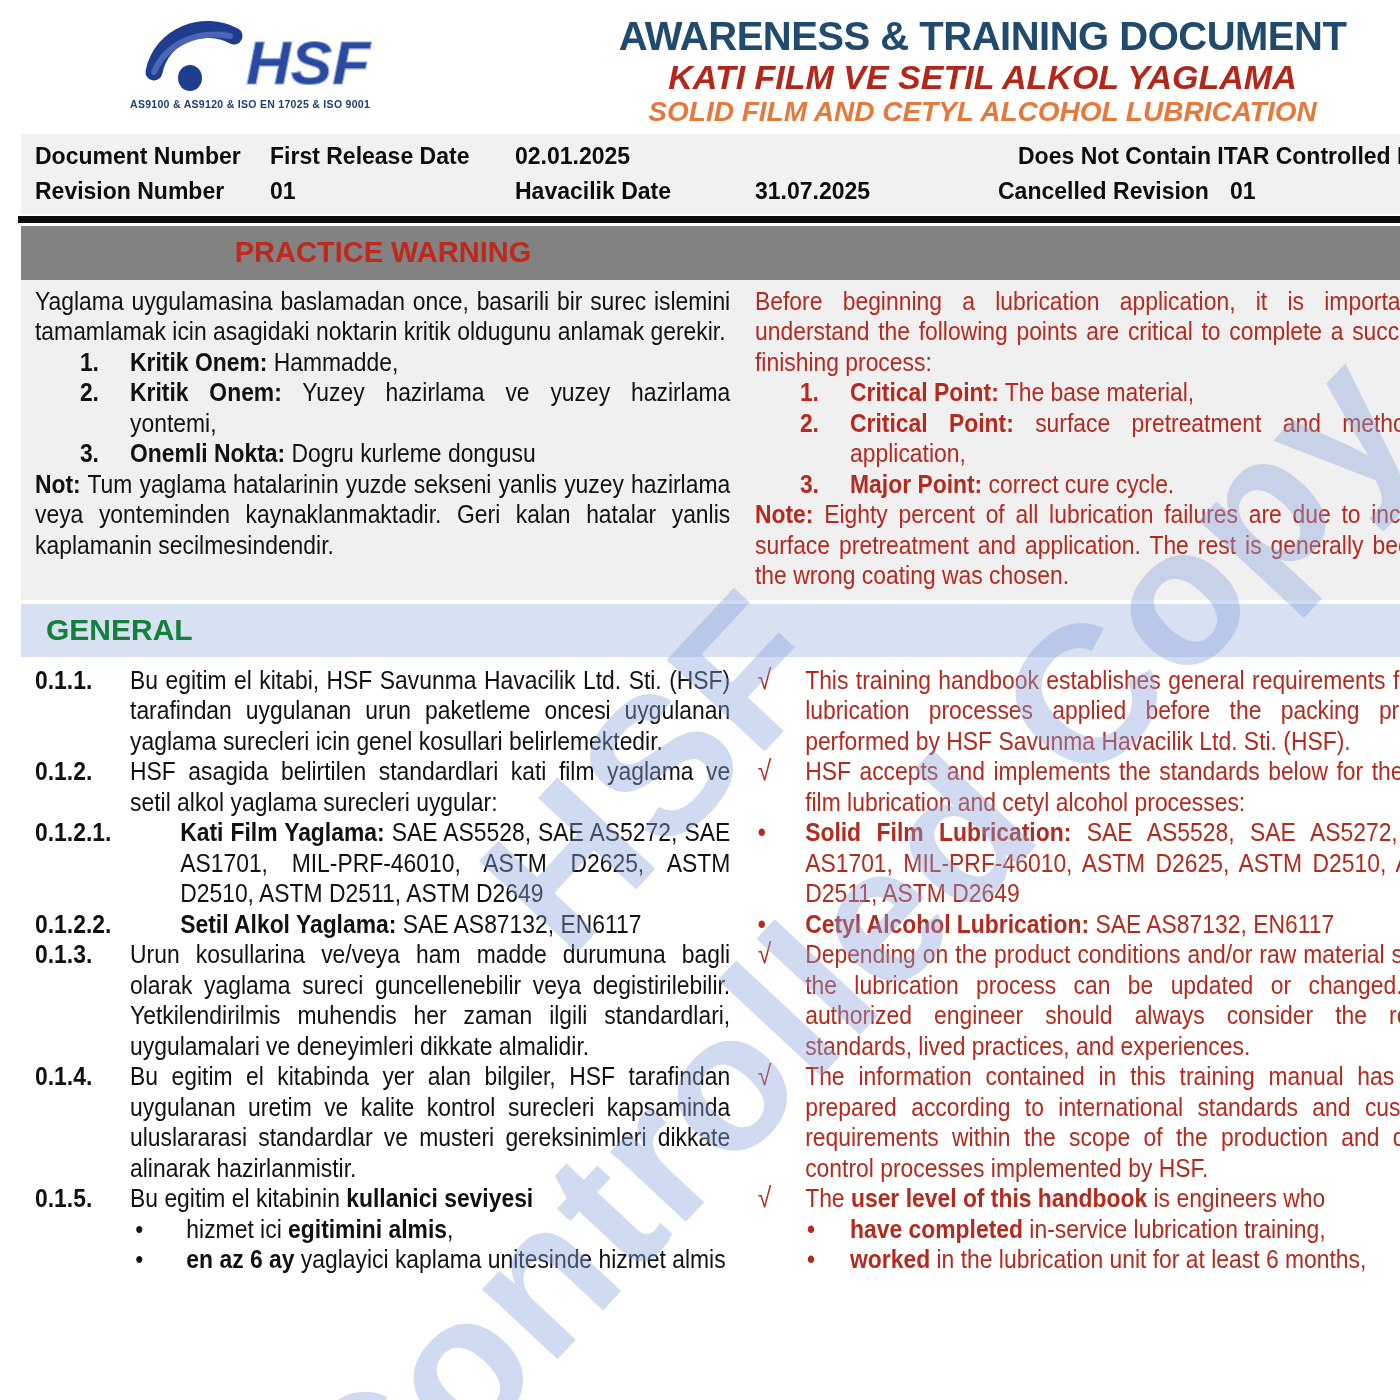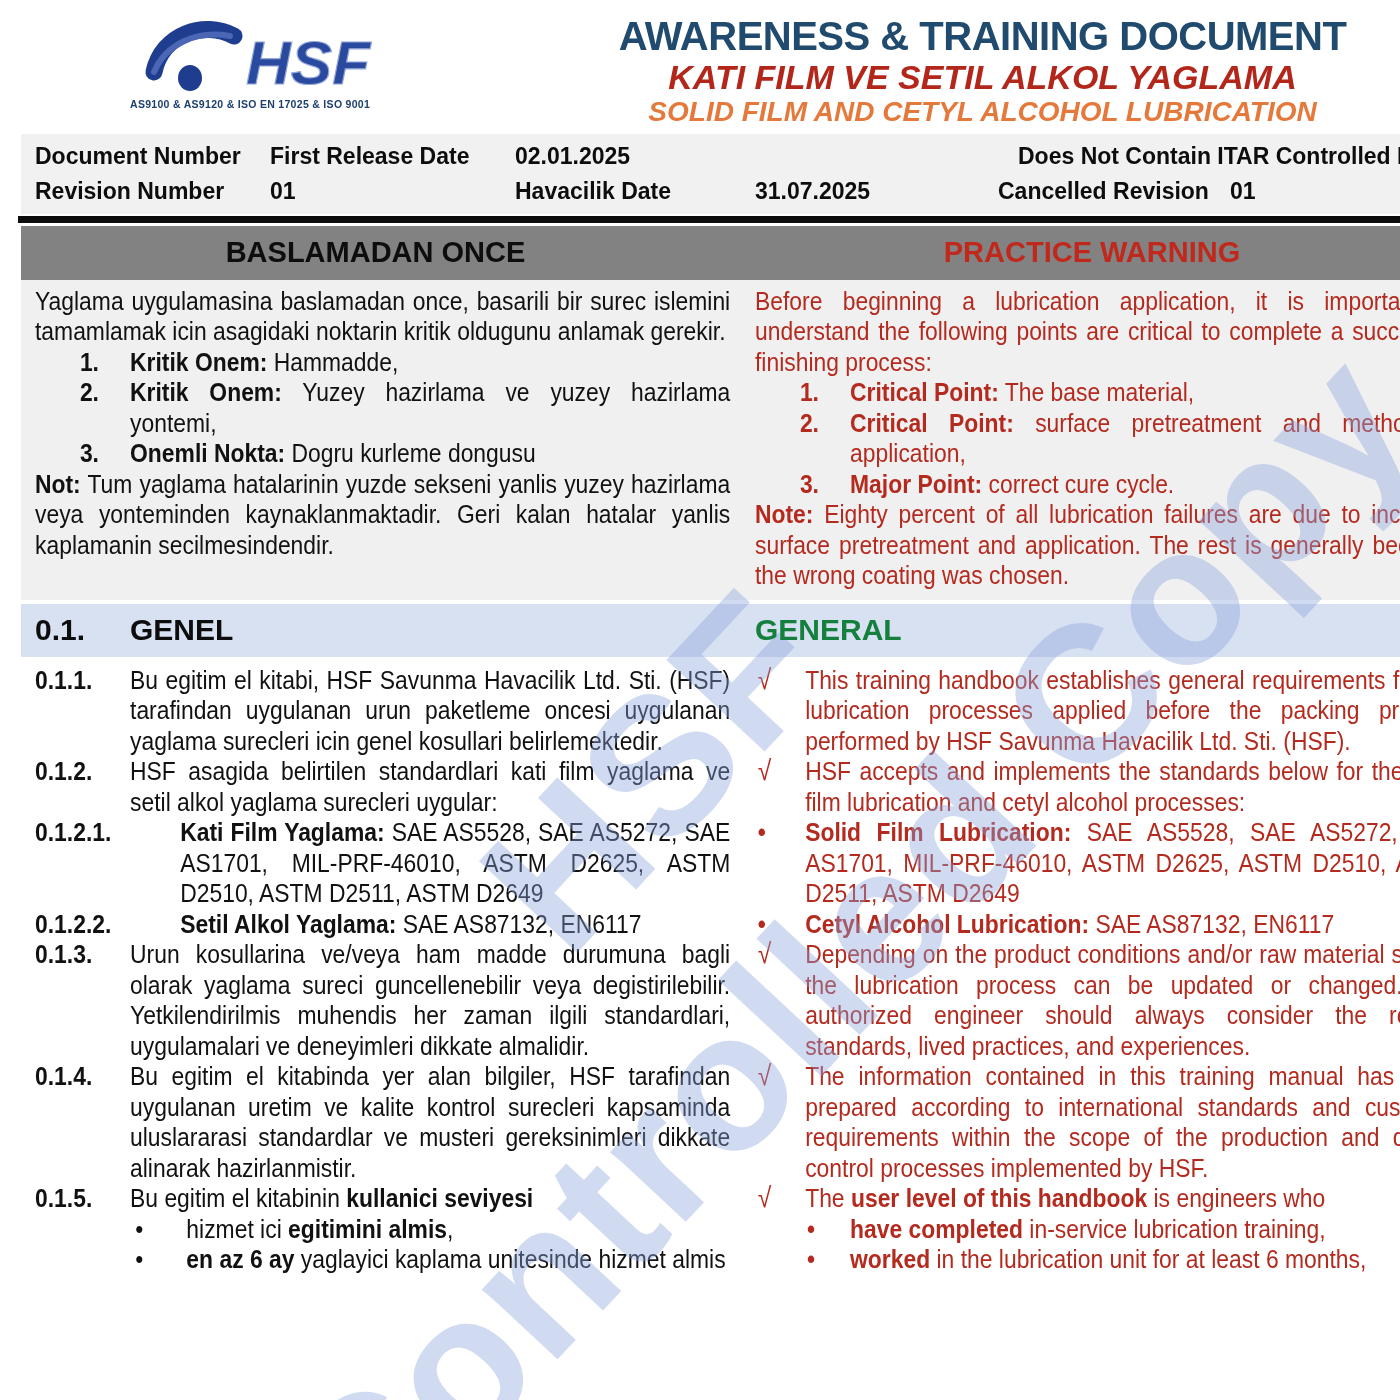--- a/index.html
+++ b/index.html
@@ -117,21 +117,20 @@
     <div class="cell">01</div>
     <div class="cell">Havacilik Date</div>
     <div class="cell">31.07.2025</div>
     <div class="cell">Cancelled Revision</div>
     <div class="cell">01</div>
   </div>
 
   <div class="rule"></div>
 
   <div class="bar">
-    <div class="bt tr">BASLAMADAN ONCE</div>
     <div class="bt en">PRACTICE WARNING</div>
   </div>
 
   <div class="wbody cols bodytext">
     <div class="colL">
       <div class="scale">
           <div class="li para"><span>Yaglama uygulamasina baslamadan once, basarili bir surec islemini tamamlamak icin asagidaki noktarin kritik oldugunu anlamak gerekir.</span></div>
           <div class="li num-item"><span class="marker">1.</span><span class="b">Kritik Onem:</span><span> Hammadde,</span></div>
           <div class="li num-item"><span class="marker">2.</span><span class="b">Kritik Onem:</span><span> Yuzey hazirlama ve yuzey hazirlama yontemi,</span></div>
           <div class="li num-item"><span class="marker">3.</span><span class="b">Onemli Nokta:</span><span> Dogru kurleme dongusu</span></div>
@@ -143,24 +142,20 @@
           <div class="li para"><span>Before beginning a lubrication application, it is important to understand the following points are critical to complete a successful finishing process:</span></div>
           <div class="li num-item"><span class="marker">1.</span><span class="b">Critical Point:</span><span> The base material,</span></div>
           <div class="li num-item"><span class="marker">2.</span><span class="b">Critical Point:</span><span> surface pretreatment and method of application,</span></div>
           <div class="li num-item"><span class="marker">3.</span><span class="b">Major Point:</span><span> correct cure cycle.</span></div>
           <div class="li para"><span class="b">Note:</span><span> Eighty percent of all lubrication failures are due to incorrect surface pretreatment and application. The rest is generally because the wrong coating was chosen.</span></div>
         </div>
     </div>
   </div>
 
   <div class="band">
-    <div class="bl">
-      <span class="num">0.1.</span>
-      <span class="ttl">GENEL</span>
-    </div>
     <div class="br">GENERAL</div>
   </div>
 
   <div class="gbody cols bodytext">
     <div class="colL">
       <div class="scale">
           <div class="li g1"><span class="marker">0.1.1.</span><span>Bu egitim el kitabi, HSF Savunma Havacilik Ltd. Sti. (HSF) tarafindan uygulanan urun paketleme oncesi uygulanan yaglama surecleri icin genel kosullari belirlemektedir.</span></div>
           <div class="li g1"><span class="marker">0.1.2.</span><span>HSF asagida belirtilen standardlari kati film yaglama ve setil alkol yaglama surecleri uygular:</span></div>
           <div class="li g2"><span class="marker">0.1.2.1.</span><span class="b">Kati Film Yaglama:</span><span> SAE AS5528, SAE AS5272, SAE AS1701, MIL-PRF-46010, ASTM D2625, ASTM D2510, ASTM D2511, ASTM D2649</span></div>
           <div class="li g2"><span class="marker">0.1.2.2.</span><span class="b">Setil Alkol Yaglama:</span><span> SAE AS87132, EN6117</span></div>

